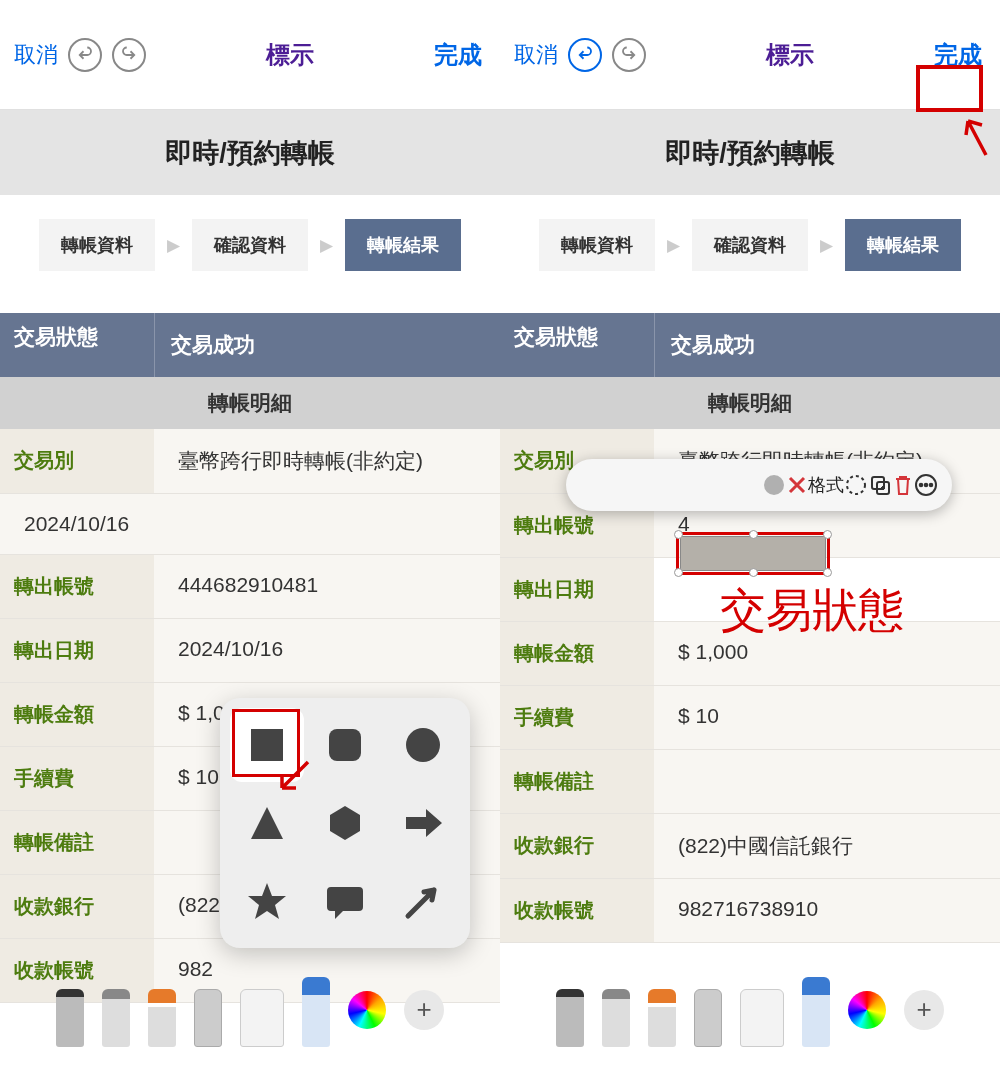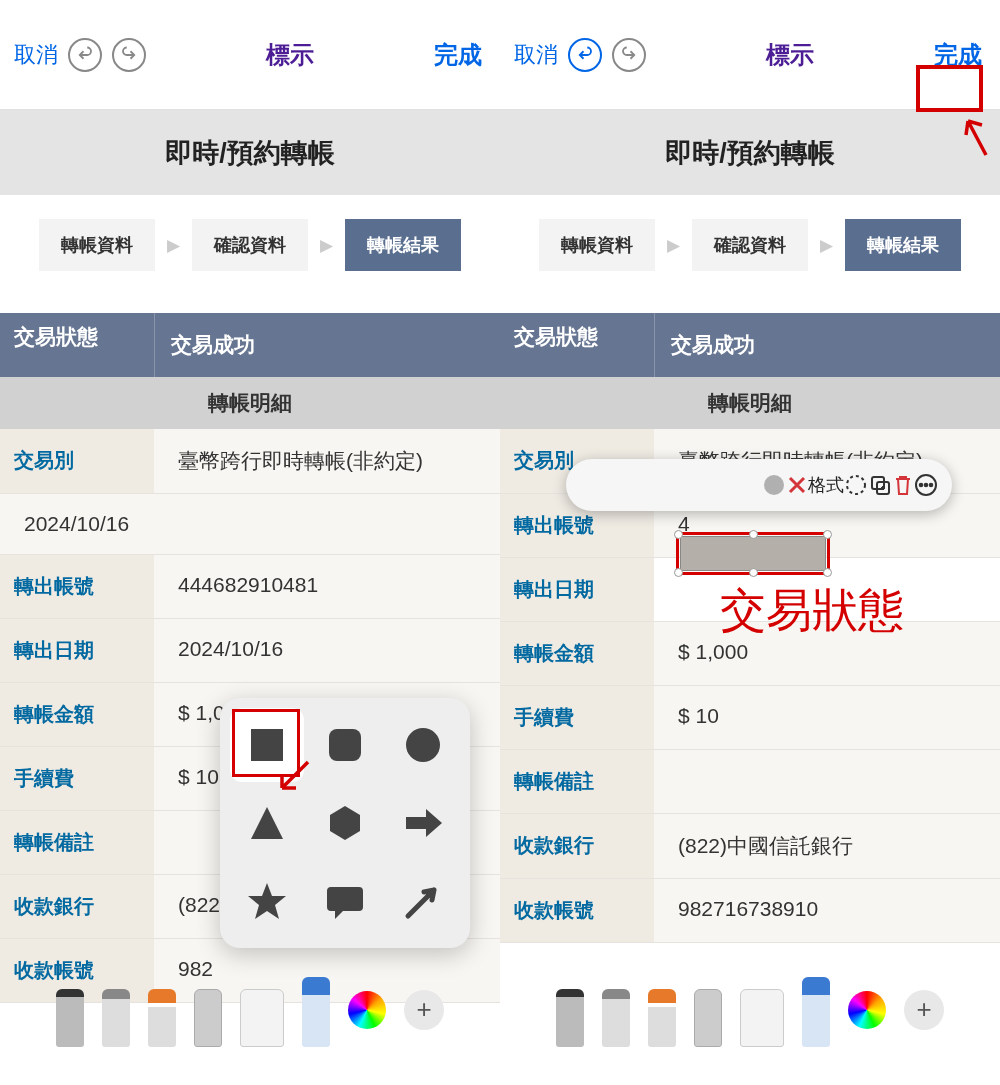--- a/index.html
+++ b/index.html
@@ -17,21 +17,21 @@
 .section-title{background:#e4e4e4;height:85px;display:flex;align-items:center;justify-content:center;font-size:27px;font-weight:700;color:#222}
 .steps{background:#fff;height:100px;display:flex;align-items:center;justify-content:center;gap:12px;padding:0 20px}
 .step{background:#f3f3f3;color:#333;font-size:18px;padding:14px 22px;font-weight:600}
 .step.active{background:#5a6e8f;color:#fff}
 .step-arrow{color:#ccc;font-size:17px}
 .status-row{display:flex}
 .status-label{background:#667591;color:#fff;width:154px;padding:10px 14px;font-size:21px;font-weight:600}
 .status-val{background:#667591;color:#fff;flex:1;padding:18px 16px;font-size:21px;font-weight:600;border-left:1px solid #8a95ab}
 .tbl-header{background:#d1d1d1;text-align:center;padding:12px;font-size:21px;font-weight:700;color:#333}
 .row{display:flex;border-bottom:1px solid #e6e3de}
-.row-label{width:154px;background:#efebe3;padding:18px 14px;font-size:20px;font-weight:700;color:#0369a1}
+.row-label{width:154px;background:#efebe3;padding:18px 14px;font-size:20px;font-weight:700;color:#4d7c0f}
 .row-val{flex:1;background:#f8f6f2;padding:18px 24px;font-size:21px;color:#333}
 .toolstrip{position:absolute;bottom:38px;left:0;right:0;height:75px;display:flex;align-items:flex-end;justify-content:center;gap:18px;padding:0 14px}
 .tool{width:28px;height:58px;border-radius:6px 6px 3px 3px;position:relative}
 .tool.pen1{background:linear-gradient(#333 0 8px,#bbb 8px 100%)}
 .tool.pen2{background:linear-gradient(#888 0 10px,#ddd 10px 100%)}
 .tool.hl{background:linear-gradient(#e67a2a 0 14px,#fff 14px 18px,#ddd 18px 100%)}
 .tool.er{background:linear-gradient(#ccc 0 100%);border:1px solid #aaa}
 .tool.ruler{width:44px;background:#f3f3f3;border:1px solid #ccc}
 .tool.pencil{background:linear-gradient(#3a7ad1 0 18px,#d8e5f5 18px 100%)}
 .tool.sel{height:70px}

